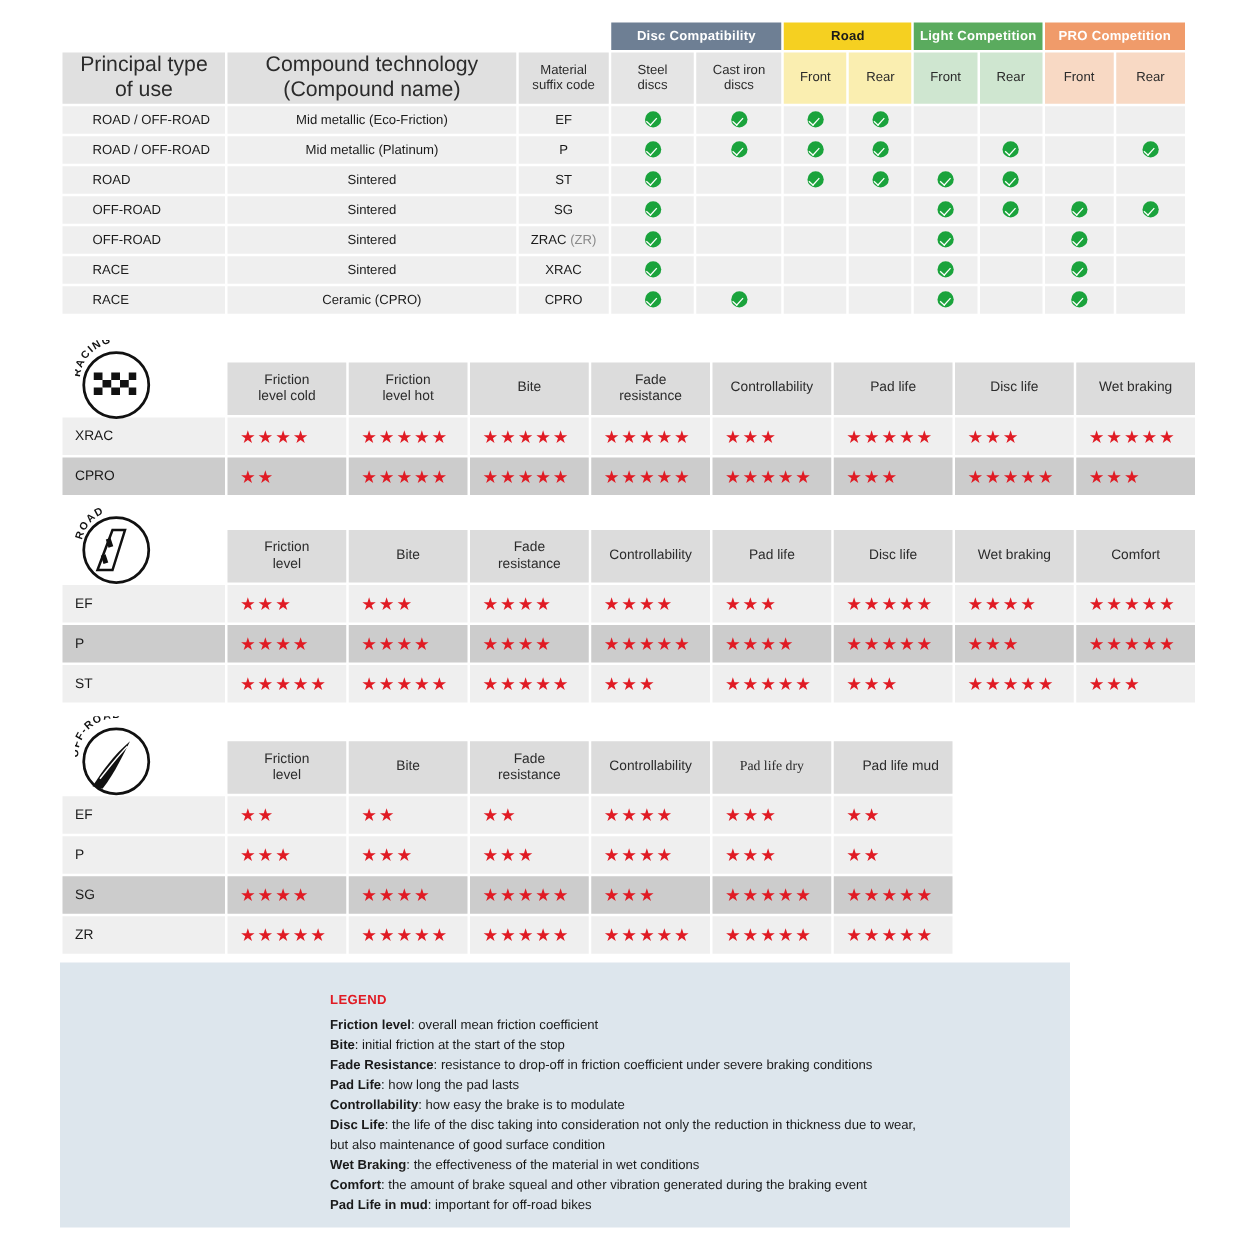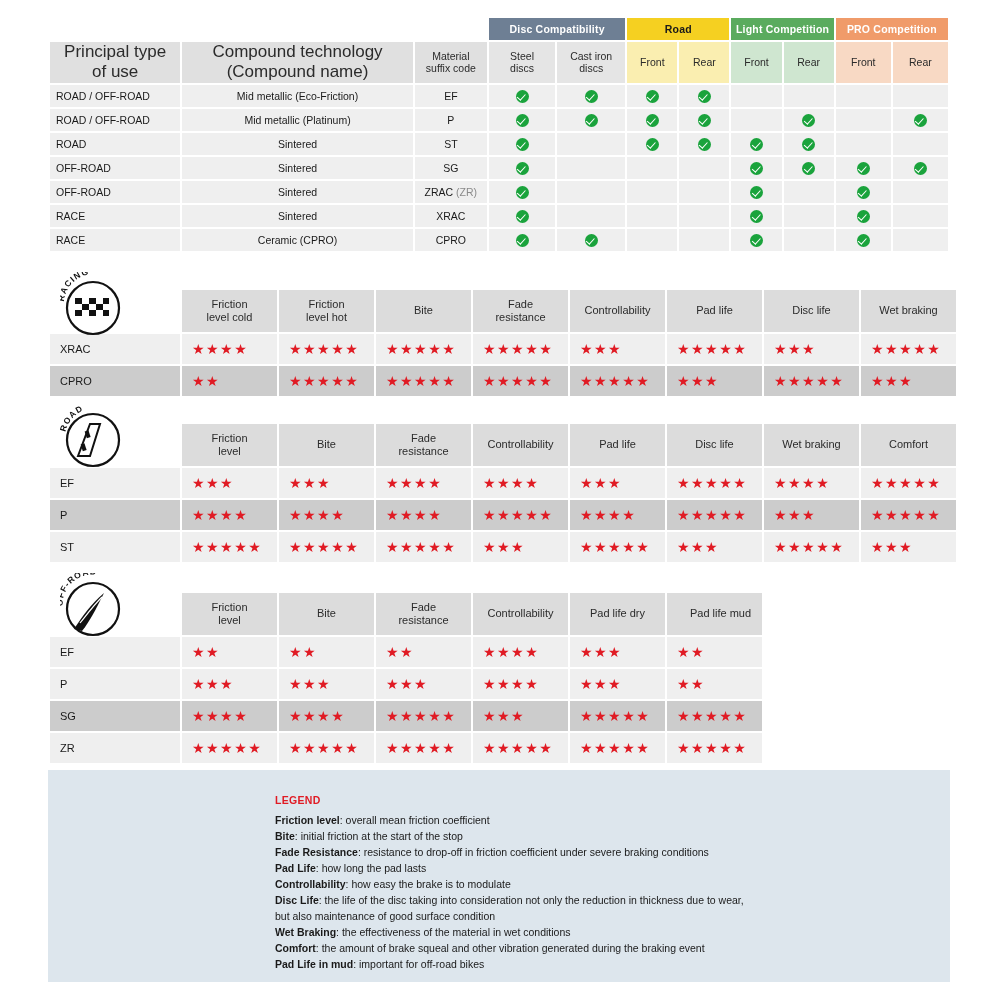--- a/index.html
+++ b/index.html
@@ -31,21 +31,21 @@
   .hd {
     background: #e0e0e0; font-size: 10.5px; color: #2b2b2b; text-align: center;
     line-height: 1.2; height: 42px; vertical-align: middle; font-weight: normal;
   }
   .hd.big { font-size: 17px; }
   .hd.disc { background:#e5e5e5; }
   .hd.road { background:#faeeb0; }
   .hd.light { background:#cfe6d0; }
   .hd.pro  { background:#f8d9c4; }
   .cell { background:#efefef; height:24px; font-size:10.5px; text-align:center; vertical-align:middle; }
-  .cell.left { text-align:left; padding-left:6px; }
+  .cell.left { text-align:left; padding-left:24px; }
   .tick { display:inline-block; width:13px; height:13px; border-radius:50%;
           background:#1aa33c; position:relative; vertical-align:middle; }
   .tick:after {
     content:""; position:absolute; left:3.5px; top:2.6px; width:3.5px; height:6.5px;
     border:solid #fff; border-width:0 1.8px 1.8px 0; transform:rotate(42deg);
   }
   .zr-sub { color:#8a8a8a; }
 
   
   .rate-wrap { position: absolute; left: 48px; }
@@ -63,23 +63,22 @@
   }
   table.rate tr.shade td { background:#cccccc; }
   .blank { background:transparent; }
 
   
   .badge { position:absolute; width:66px; height:66px; }
   .badge svg { display:block; }
 
   
   #legend {
-    position:absolute; left:48px; top:770px; width:902px; height:212px;
+    position:absolute; left:48px; top:770px; width:808px; height:212px;
     background:#dde6ed;
-    padding-left:11px;
   }
   #legend .inner { padding: 24px 0 0 216px; }
   .legend-title { color:#e01b24; font-size:10.5px; font-weight:bold; margin-bottom:7px; letter-spacing:.3px; }
   .legend-line { font-size:10.5px; color:#1a1a1a; line-height:1.52; }
   .legend-line b { font-weight:bold; }
 </style>
 </head>
 <body>
 
 <div class="page">
@@ -398,21 +397,21 @@
         </colgroup>
         <thead>
           <tr>
             <th class="blank"></th>
             <th class="rh" style="white-space: pre-line;">Friction
 level</th>
             <th class="rh" style="white-space: pre-line;">Bite</th>
             <th class="rh" style="white-space: pre-line;">Fade
 resistance</th>
             <th class="rh" style="white-space: pre-line;">Controllability</th>
-            <th class="rh" style="white-space: pre-line;">Pad life dry</th>
+            <th class="rh" style="white-space: pre-line; font-family: Liberation Serif, serif;">Pad life dry</th>
             <th class="rh" style="white-space: pre-line; padding-left: 12px;">Pad life mud</th>
           </tr>
         </thead>
         <tbody>
           <tr>
             <td class="rowlbl">EF</td>
             <td class="stars">★★</td>
             <td class="stars">★★</td>
             <td class="stars">★★</td>
             <td class="stars">★★★★</td>

